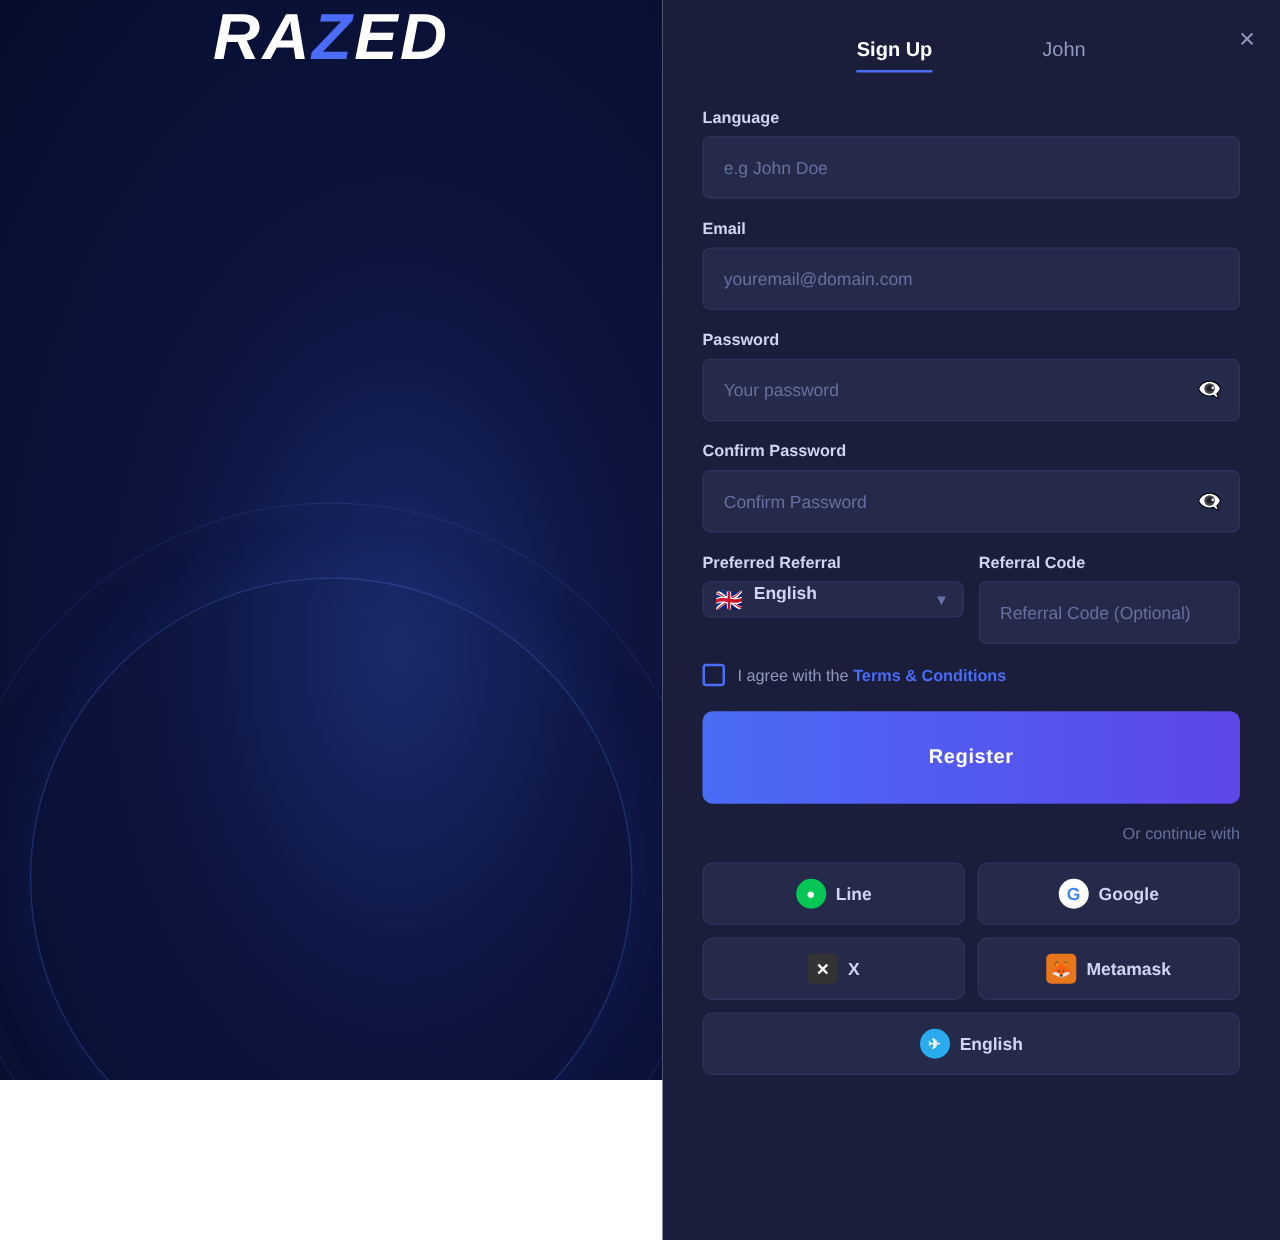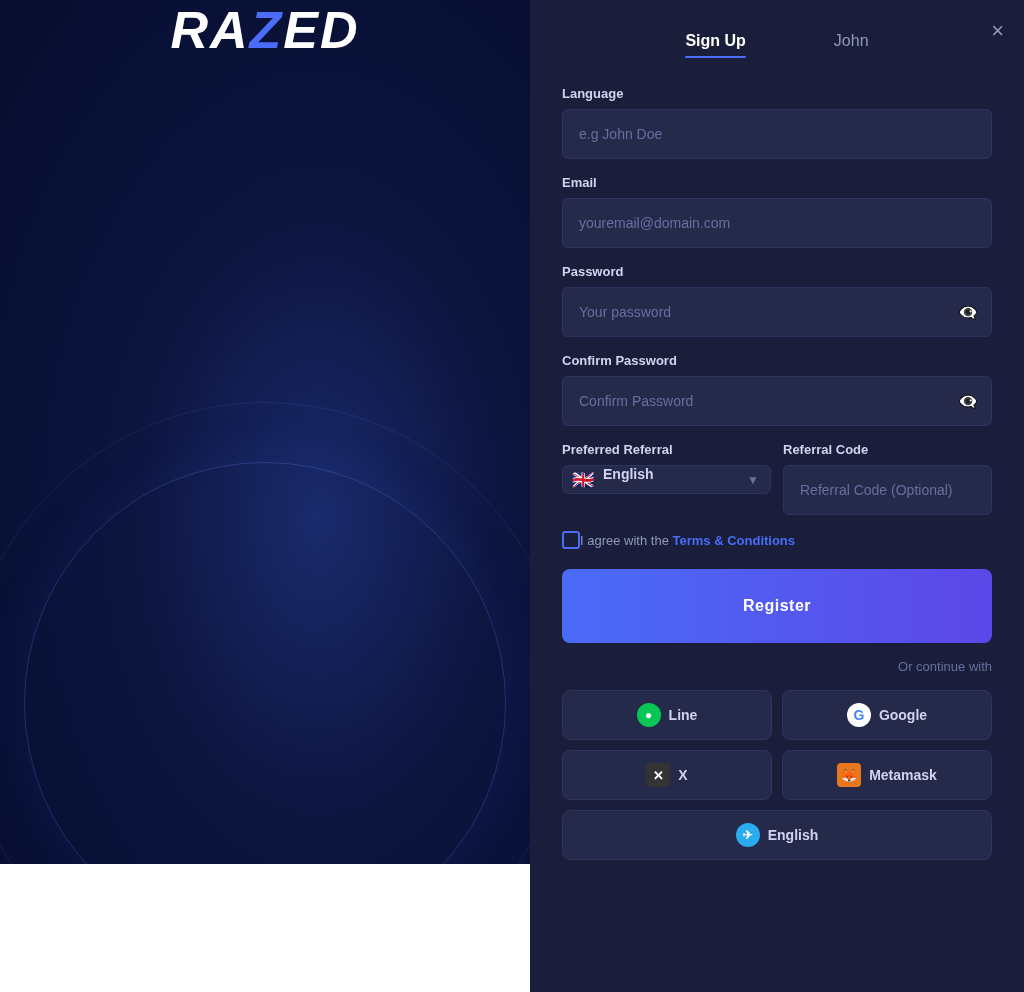--- a/index.html
+++ b/index.html
@@ -206,20 +206,21 @@
       transform: translateY(-50%);
       color: #6570a0;
       pointer-events: none;
       font-size: 12px;
     }
 
     
     .agree-row {
       display: flex;
       align-items: center;
+      gap: 10px;
       margin-bottom: 20px;
     }
 
     .agree-checkbox {
       width: 18px;
       height: 18px;
       border: 2px solid #4a6cf7;
       border-radius: 3px;
       background: transparent;
       cursor: pointer;

